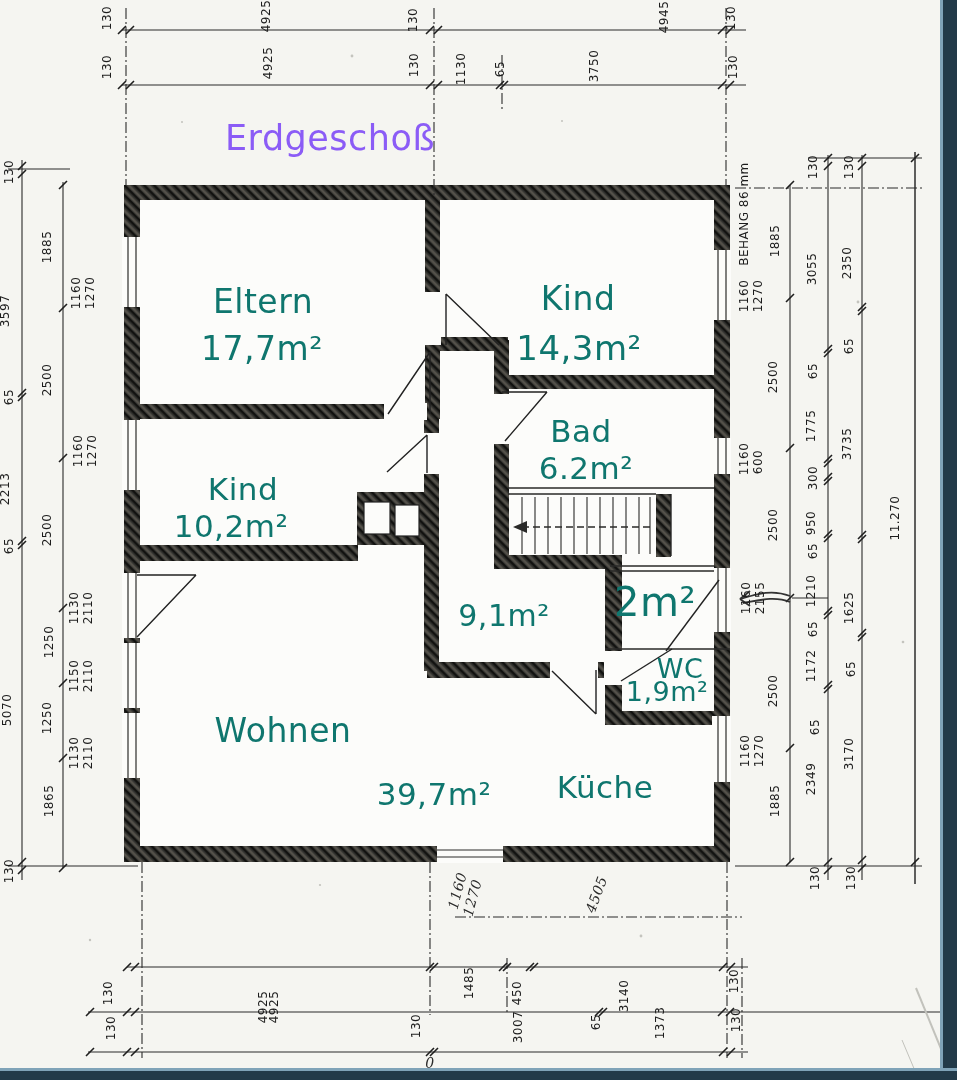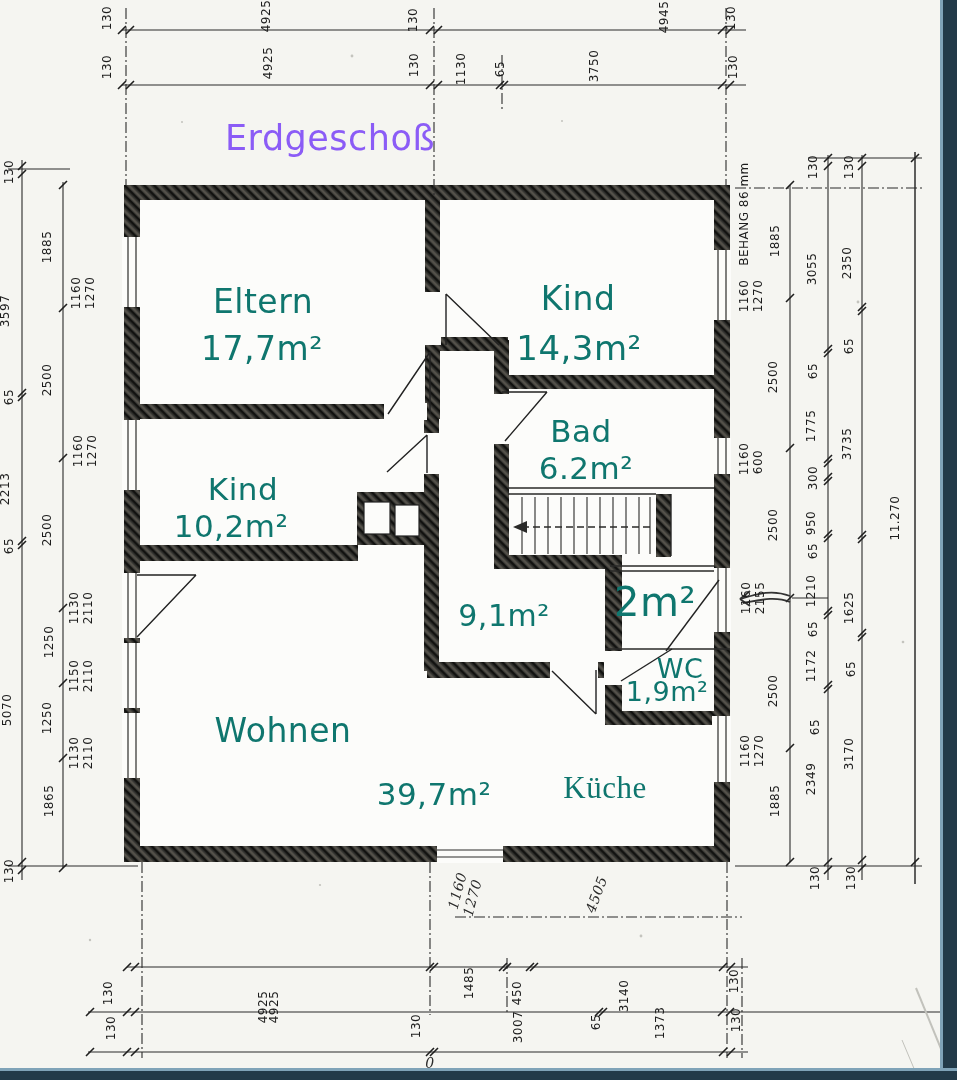--- a/index.html
+++ b/index.html
@@ -242,14 +242,14 @@
     <div class="room-name" style="left: 581px; top: 431px; font-size: 31px;">Bad</div>
     <div class="room-area" style="left: 586px; top: 468px; font-size: 31px; text-align: center;">6.2m²</div>
     <div class="room-name" style="left: 243px; top: 489px; font-size: 31px;">Kind</div>
     <div class="room-area" style="left: 231px; top: 526px; font-size: 31px;">10,2m²</div>
     <div class="room-area" style="left: 504px; top: 616px; font-size: 30px;">9,1m²</div>
     <div class="room-area" style="left: 655px; top: 602px; font-size: 40px;">2m²</div>
     <div class="room-name" style="left: 680px; top: 668px; font-size: 27px;">WC</div>
     <div class="room-area" style="left: 667px; top: 691px; font-size: 27px;">1,9m²</div>
     <div class="room-name" style="left: 283px; top: 730px; font-size: 33px;">Wohnen</div>
     <div class="room-area" style="left: 434px; top: 794px; font-size: 31px;">39,7m²</div>
-    <div class="room-name" style="left: 605px; top: 787px; font-size: 31px; font-family: Liberation Serif, serif;">Küche</div>
+    <div class="room-name" style="left: 605px; top: 787px; font-size: 31px;">Küche</div>
   </div>
 
 </body></html>

